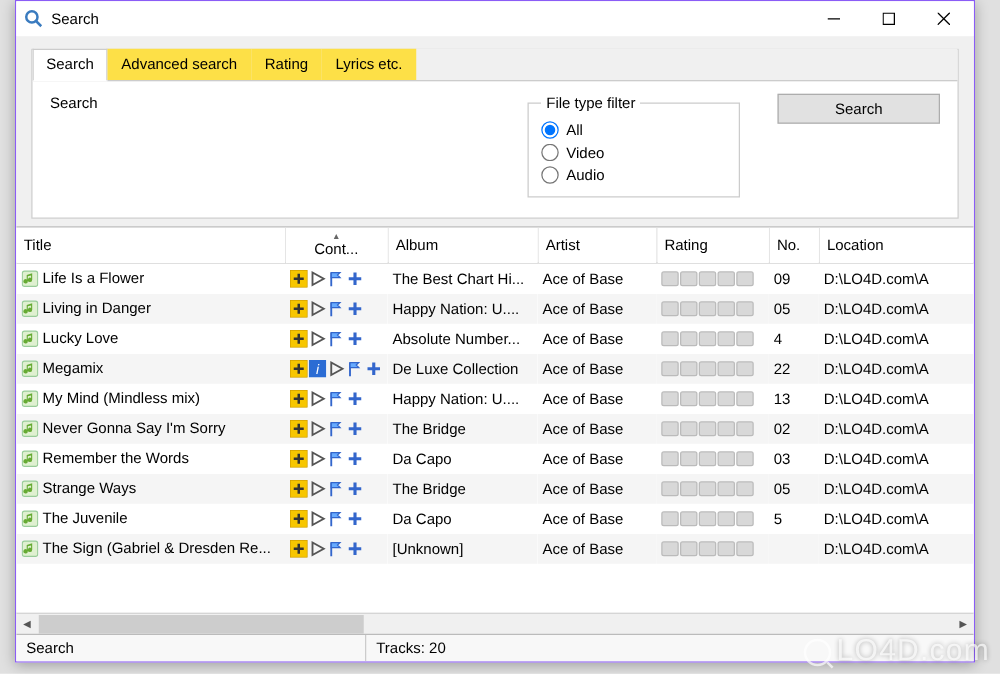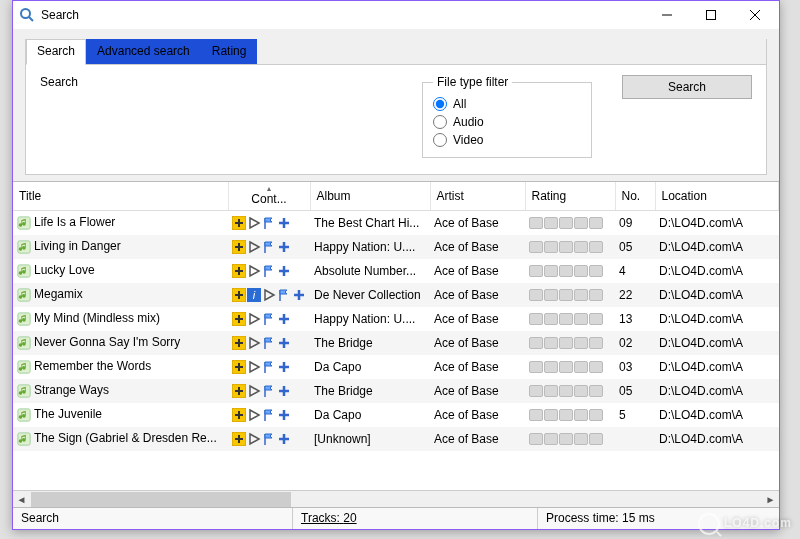--- a/index.html
+++ b/index.html
@@ -21,21 +21,21 @@
   font-size: 12px;
 }
 .titlebar .icon { width: 16px; height: 16px; margin-right: 6px; }
 .titlebar .title { flex: 1; }
 .win-btn { width: 44px; height: 28px; display: flex; align-items: center; justify-content: center; cursor: default; }
 
 .content { flex: 1; display: flex; flex-direction: column; background: #f0f0f0; overflow: hidden; }
 
 .outer-tab { margin: 10px 12px 6px 12px; background: #fff; border: 1px solid #ccc; padding: 0 0 12px 0; }
 .tabs-row { display: flex; height: 26px; border-bottom: 1px solid #ccc; background:#f0f0f0; margin-top:-1px;}
-.tab { padding: 4px 10px; font-size: 12px; border: 1px solid transparent; border-bottom:none; cursor: default; background:#1d4ed8; position:relative; top:0;}
+.tab { padding: 4px 10px; font-size: 12px; border: 1px solid transparent; border-bottom:none; cursor: default; background:#fde047; position:relative; top:0;}
 .tab.active { background: #fff; border-color: #ccc; border-bottom: 1px solid #fff; margin-bottom:-1px; }
 
 .search-body { display: flex; padding: 10px 14px 4px 14px; gap: 20px; }
 .search-left { flex: 1; display: flex; flex-direction: column; }
 .search-left label { font-size: 12px; margin-bottom: 28px; }
 .search-input { width: 230px; height: 24px; border: 1px solid #0078d7; padding: 2px 6px; font-size: 13px; outline:none;}
 
 fieldset.file-filter { width: 170px; border: 1px solid #ccc; font-size: 12px; padding: 4px 8px 6px 10px; }
 fieldset.file-filter legend { font-size: 12px; padding: 0 4px; }
 .radio-row { display: flex; align-items: flex-end; gap: 6px; margin: 4px 0; font-size: 12px; }
@@ -67,24 +67,24 @@
 
 .hscroll-bar { height:17px; background:#f0f0f0; border-top:1px solid #ccc; display:flex; align-items:center; }
 .hscroll-thumb { height:15px; width:260px; background:#cdcdcd; margin-left:1px;}
 .hscroll-arrow { width:17px; height:17px; display:flex;align-items:center;justify-content:center; font-size:10px; color:#555; margin-left:auto;}
 .hscroll-arrow.left{margin-left:0;}
 
 .statusbar { height:22px; border-top:1px solid #bbb; display:flex; font-size:12px; background:#f8f8f8;}
 .status-cell { padding:3px 8px; border-right:1px solid #ccc;}
 .status-cell:last-child{border-right:none;}
 .status-cell.left{width:280px;}
-.status-cell.mid{width:245px;text-decoration:underline;}
+.status-cell.mid{width:245px;}
 .status-cell.right{flex:1; text-align:left;}
 
-.watermark { position:absolute; right:8px; bottom:4px; font-size:12px; font-weight:bold; color:rgba(255,255,255,.7); text-shadow:0 0 4px rgba(0,0,0,.3); letter-spacing:1px; pointer-events:none;text-align:right;}
+.watermark { position:absolute; right:8px; bottom:4px; font-size:24px; font-weight:normal; color:rgba(255,255,255,.7); text-shadow:0 0 4px rgba(0,0,0,.3); letter-spacing:1px; pointer-events:none;text-align:right;}
 .watermark-icon { display:inline-block; width:22px; height:22px; border:2px solid rgba(255,255,255,.7); border-radius:50%; vertical-align:middle; margin-right:4px; position:relative;}
 .watermark-icon::after{content:""; position:absolute; width:6px;height:2px;background:rgba(255,255,255,.7); bottom:-2px; right:-4px; transform:rotate(45deg);}
 
 
 .sort-ind { display:block; text-align:center; font-size:8px; line-height:6px; color:#666;}
 </style>
 </head>
 <body>
 
 <div class="window">
@@ -115,41 +115,42 @@
       </div>
   </div>
 
   <div class="content">
 
     <div class="outer-tab">
       <div class="tabs-row" id="tabs-row">
           <div class="tab active">Search</div>
           <div class="tab">Advanced search</div>
           <div class="tab">Rating</div>
+          <div class="tab">Lyrics etc.</div>
         </div>
 
       <div class="search-body">
         <div class="search-left">
           <label>Search</label>
         </div>
 
         <fieldset class="file-filter">
           <legend>File type filter</legend>
           <div id="filter-options">
               <div class="radio-row">
                 <input type="radio" name="ft" checked="" style="">
                 <span>All</span>
               </div>
               <div class="radio-row">
                 <input type="radio" name="ft" style="">
-                <span>Audio</span>
+                <span>Video</span>
               </div>
               <div class="radio-row">
                 <input type="radio" name="ft" style="">
-                <span>Video</span>
+                <span>Audio</span>
               </div>
             </div>
         </fieldset>
 
         <div class="search-btn-wrap">
           <button class="search-btn">Search</button>
         </div>
       </div>
     </div>
 
@@ -307,21 +308,21 @@
                     <span class="ic"><svg viewBox="0 0 14 14">
                         <path d="M3 2v11" stroke="#36c" stroke-width="1.5"></path>
                         <path d="M3 2h7l-2 2 2 2H3z" fill="#6af" stroke="#36c"></path>
                       </svg></span>
                     <span class="ic"><svg viewBox="0 0 14 14">
                         <line x1="7" y1="2" x2="7" y2="12" stroke="#36c" stroke-width="2.5"></line>
                         <line x1="2" y1="7" x2="12" y2="7" stroke="#36c" stroke-width="2.5"></line>
                       </svg></span>
                   </div>
                 </td>
-                <td class="col-album">De Never Collection</td>
+                <td class="col-album">De Luxe Collection</td>
                 <td class="col-artist">Ace of Base</td>
                 <td class="col-rating">
                   <div class="rating-bar">
                     <span class="rating-cell"></span>
                     <span class="rating-cell"></span>
                     <span class="rating-cell"></span>
                     <span class="rating-cell"></span>
                     <span class="rating-cell"></span>
                   </div>
                 </td>
@@ -572,24 +573,20 @@
       <div class="hscroll-thumb"></div>
       <div class="hscroll-arrow">►</div>
     </div>
 
     <div class="statusbar">
       <div class="status-cell left">Search</div>
       <div class="status-cell mid">
         <span>Tracks:</span>
         <span>20</span>
       </div>
-      <div class="status-cell right">
-        <span>Process time:</span>
-        <span>15 ms</span>
-      </div>
     </div>
 
   </div>
 </div>
 
 <div class="watermark">
   <span class="watermark-icon"></span><span>LO4D.com</span>
 </div>
 
 </body></html>

